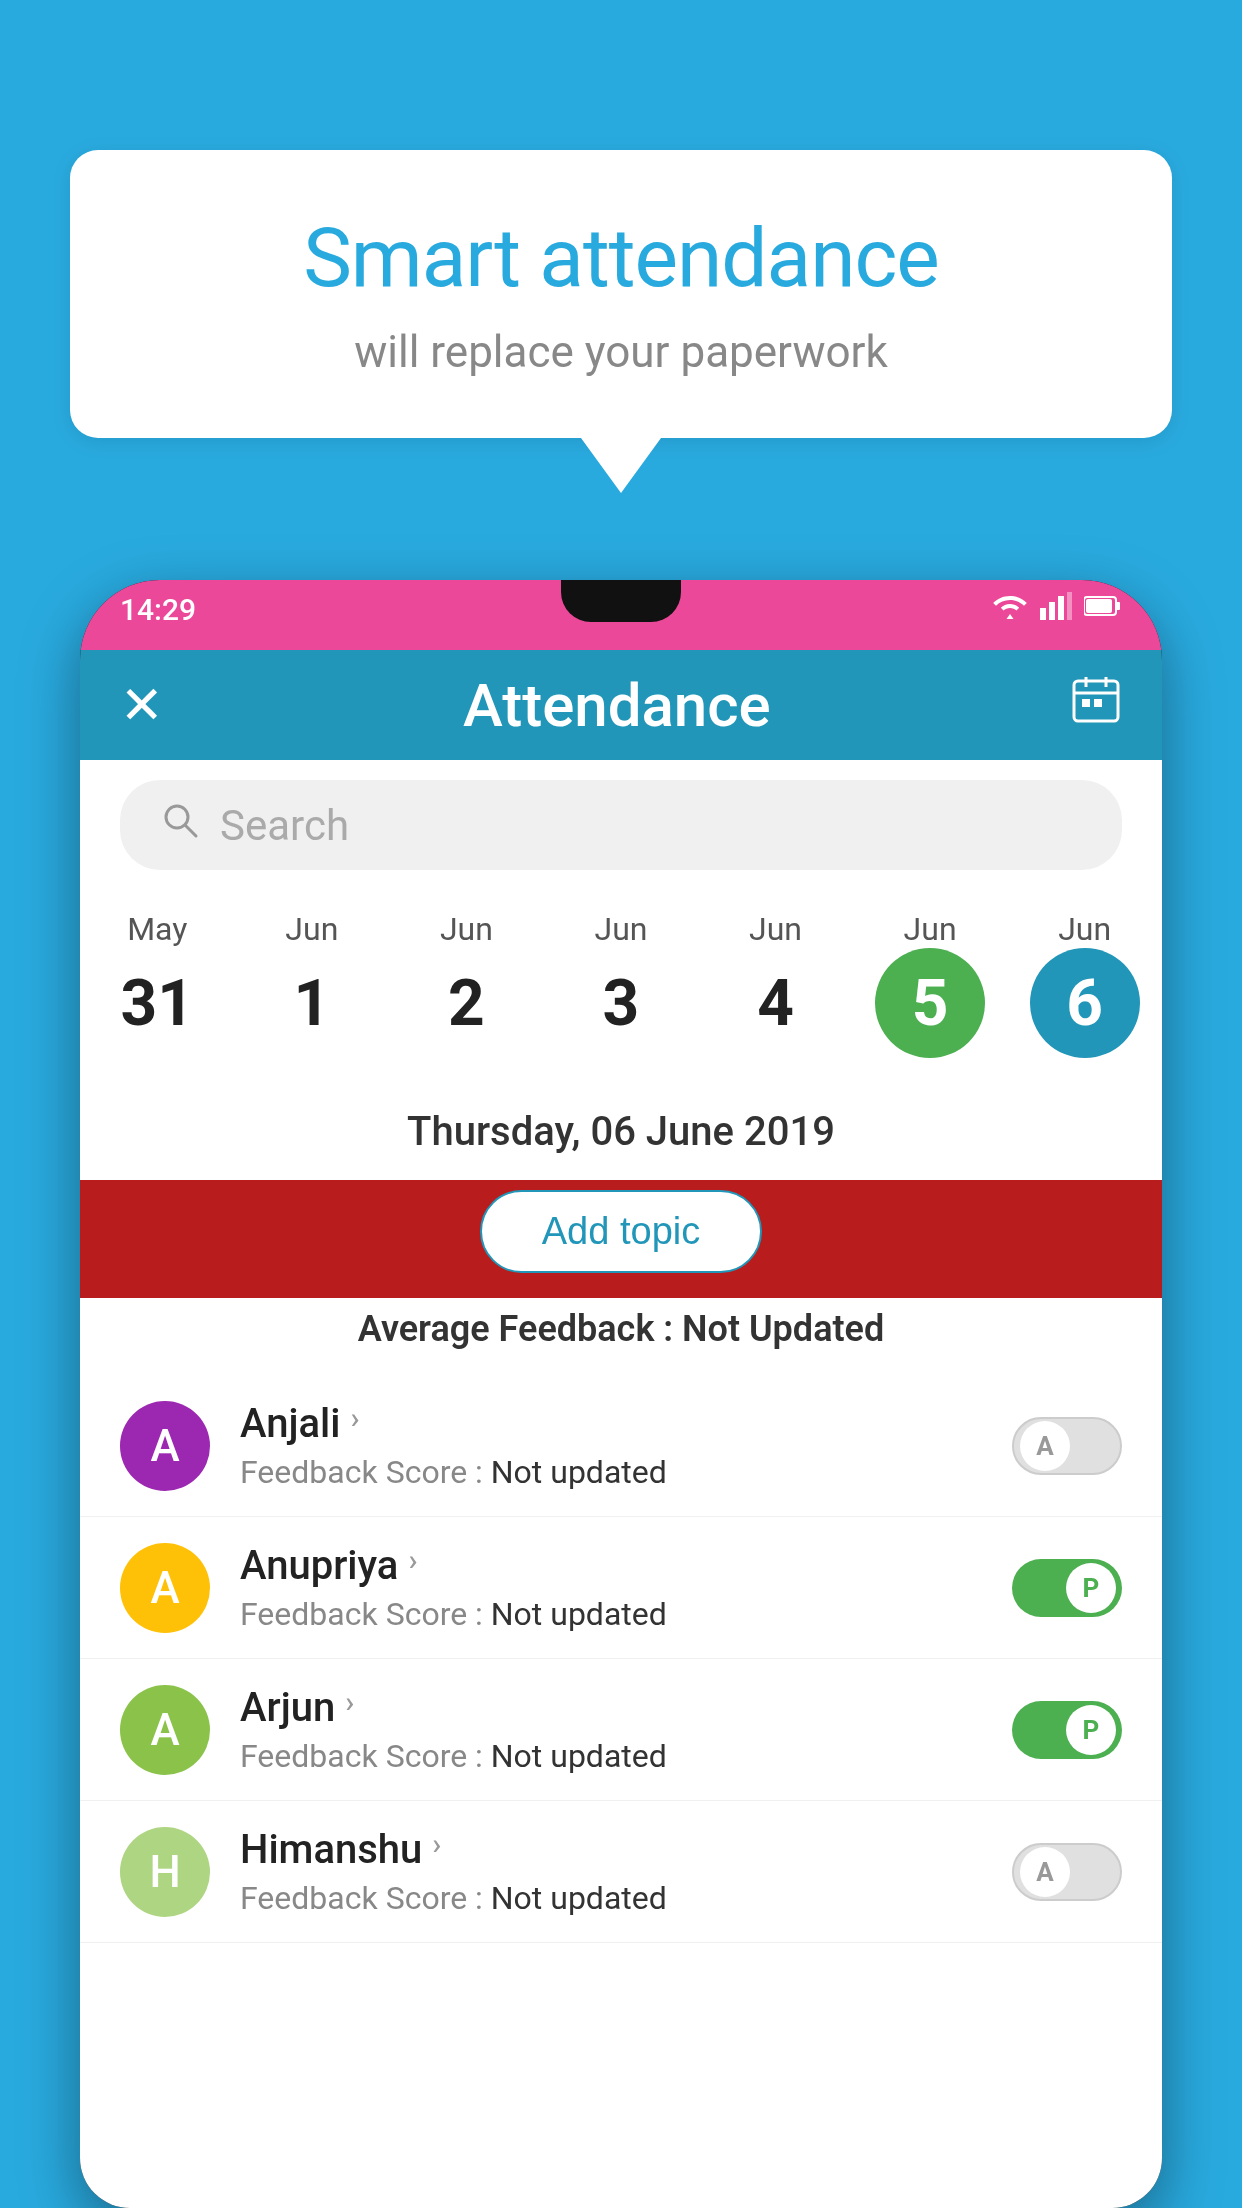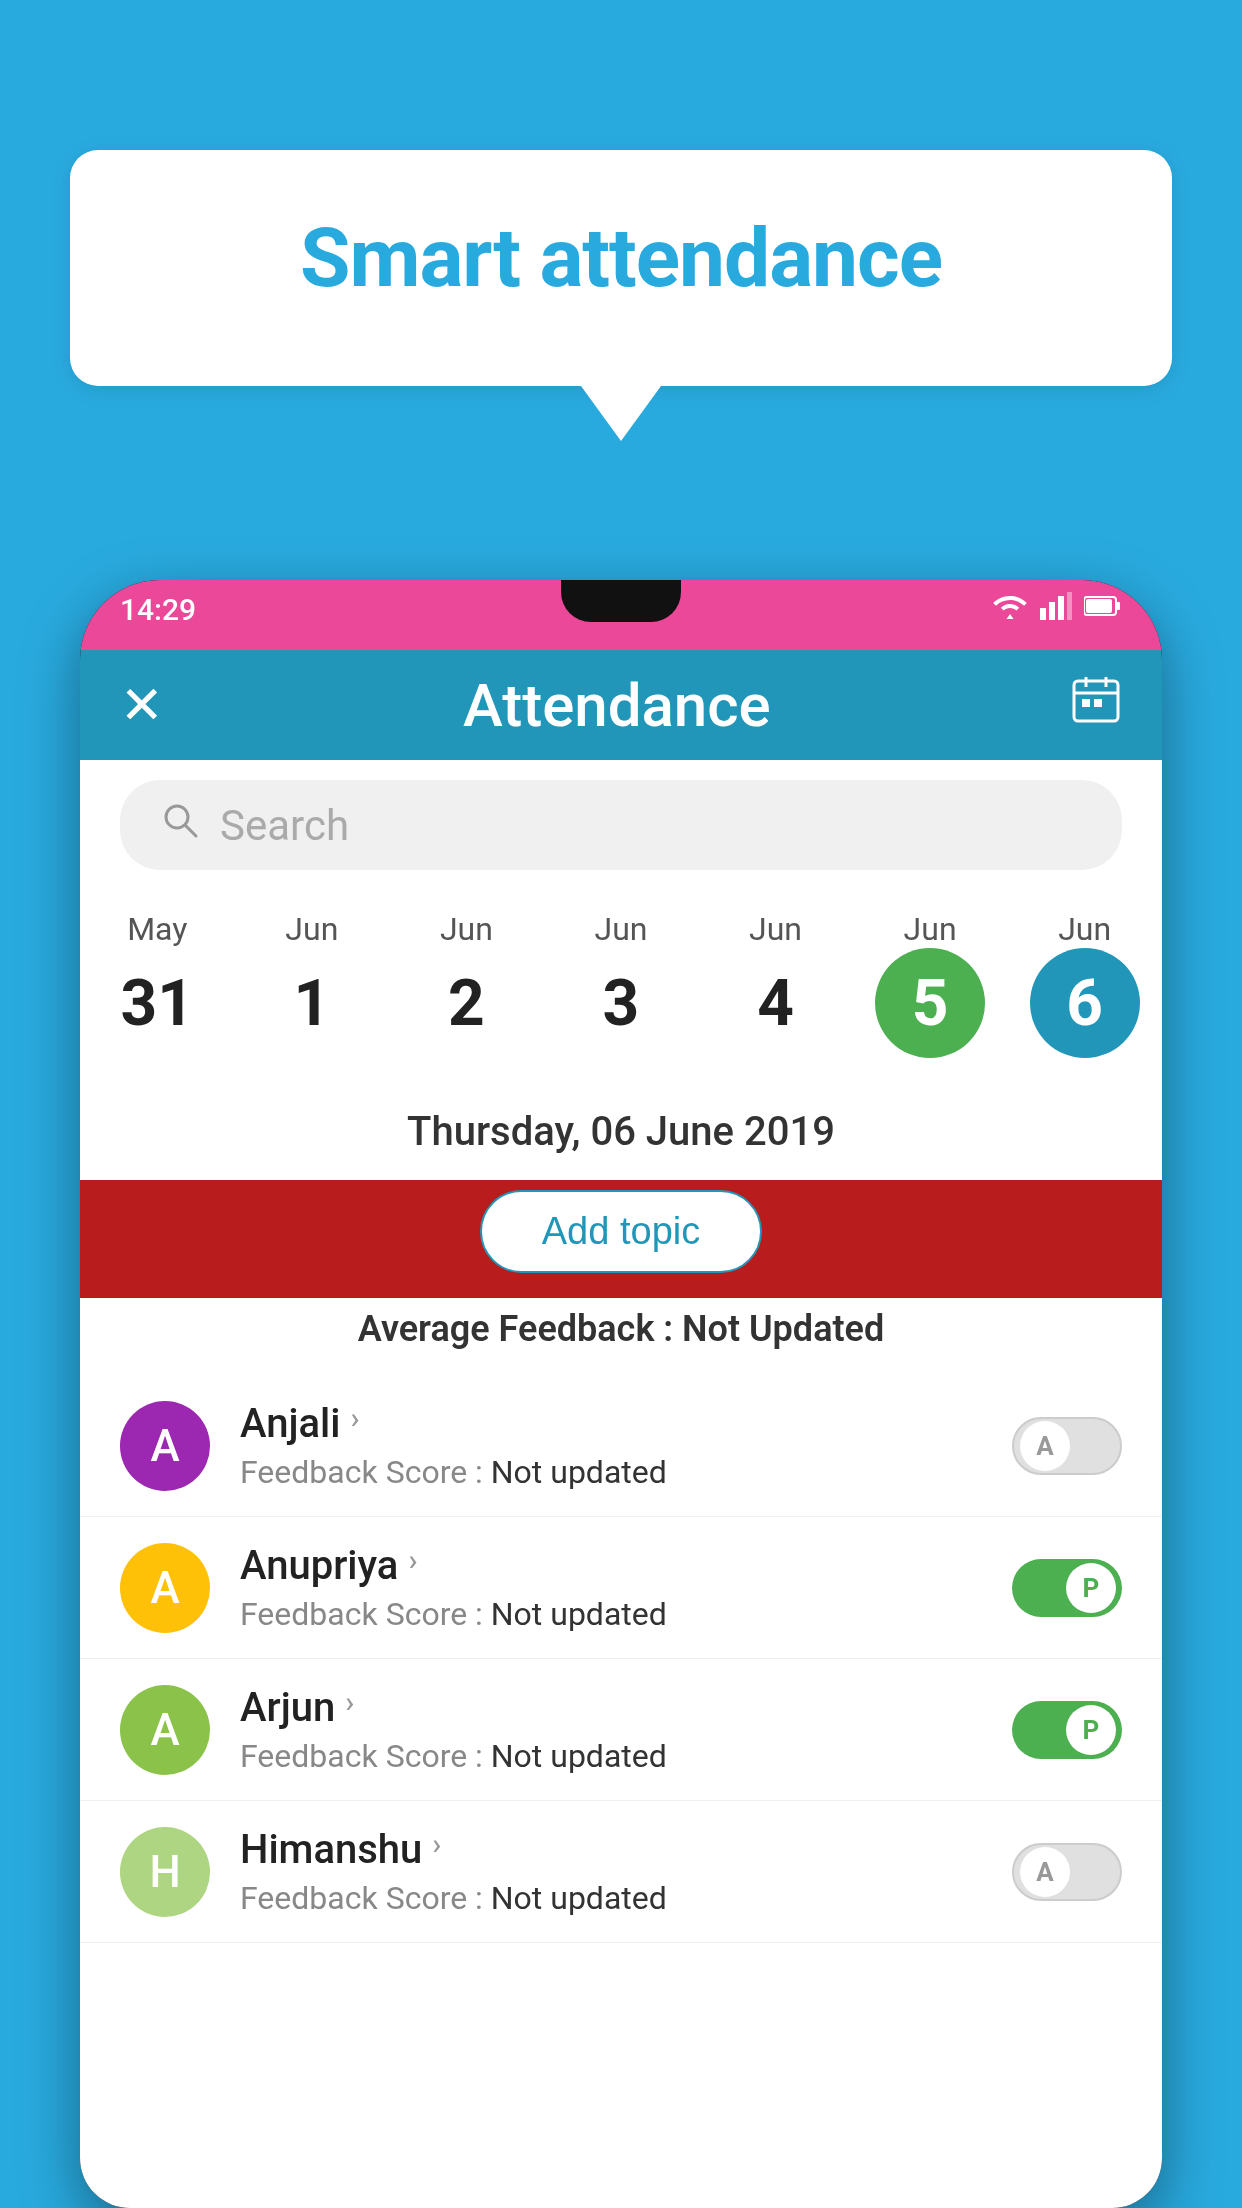--- a/index.html
+++ b/index.html
@@ -29,21 +29,21 @@
       border-radius: 28px;
       padding: 60px 80px;
       width: 100%;
       text-align: center;
       box-shadow: 0 4px 20px rgba(0,0,0,0.1);
     }
 
     .speech-bubble-title {
       font-size: 82px;
       color: #29AADF;
-      font-weight: 700;
+      font-weight: 400;
       margin-bottom: 20px;
       letter-spacing: -1px;
     }
 
     .speech-bubble-subtitle {
       font-size: 44px;
       color: #888;
       font-weight: 400;
     }
 
@@ -348,20 +348,21 @@
     }
   </style>
 </head>
 <body>
 
 <div style="position:absolute;inset:0;background:#29AADF;"></div>
 
 <div class="speech-bubble-container">
   <div class="speech-bubble">
     <div class="speech-bubble-title">Smart attendance</div>
+    <div class="speech-bubble-subtitle">will replace your paperwork</div>
   </div>
   <div class="speech-bubble-tail"></div>
 </div>
 
 <div class="phone-frame">
 
   <div class="status-bar">
     <div class="status-bar-notch"></div>
     <span class="status-time">14:29</span>
     <div class="status-icons">

